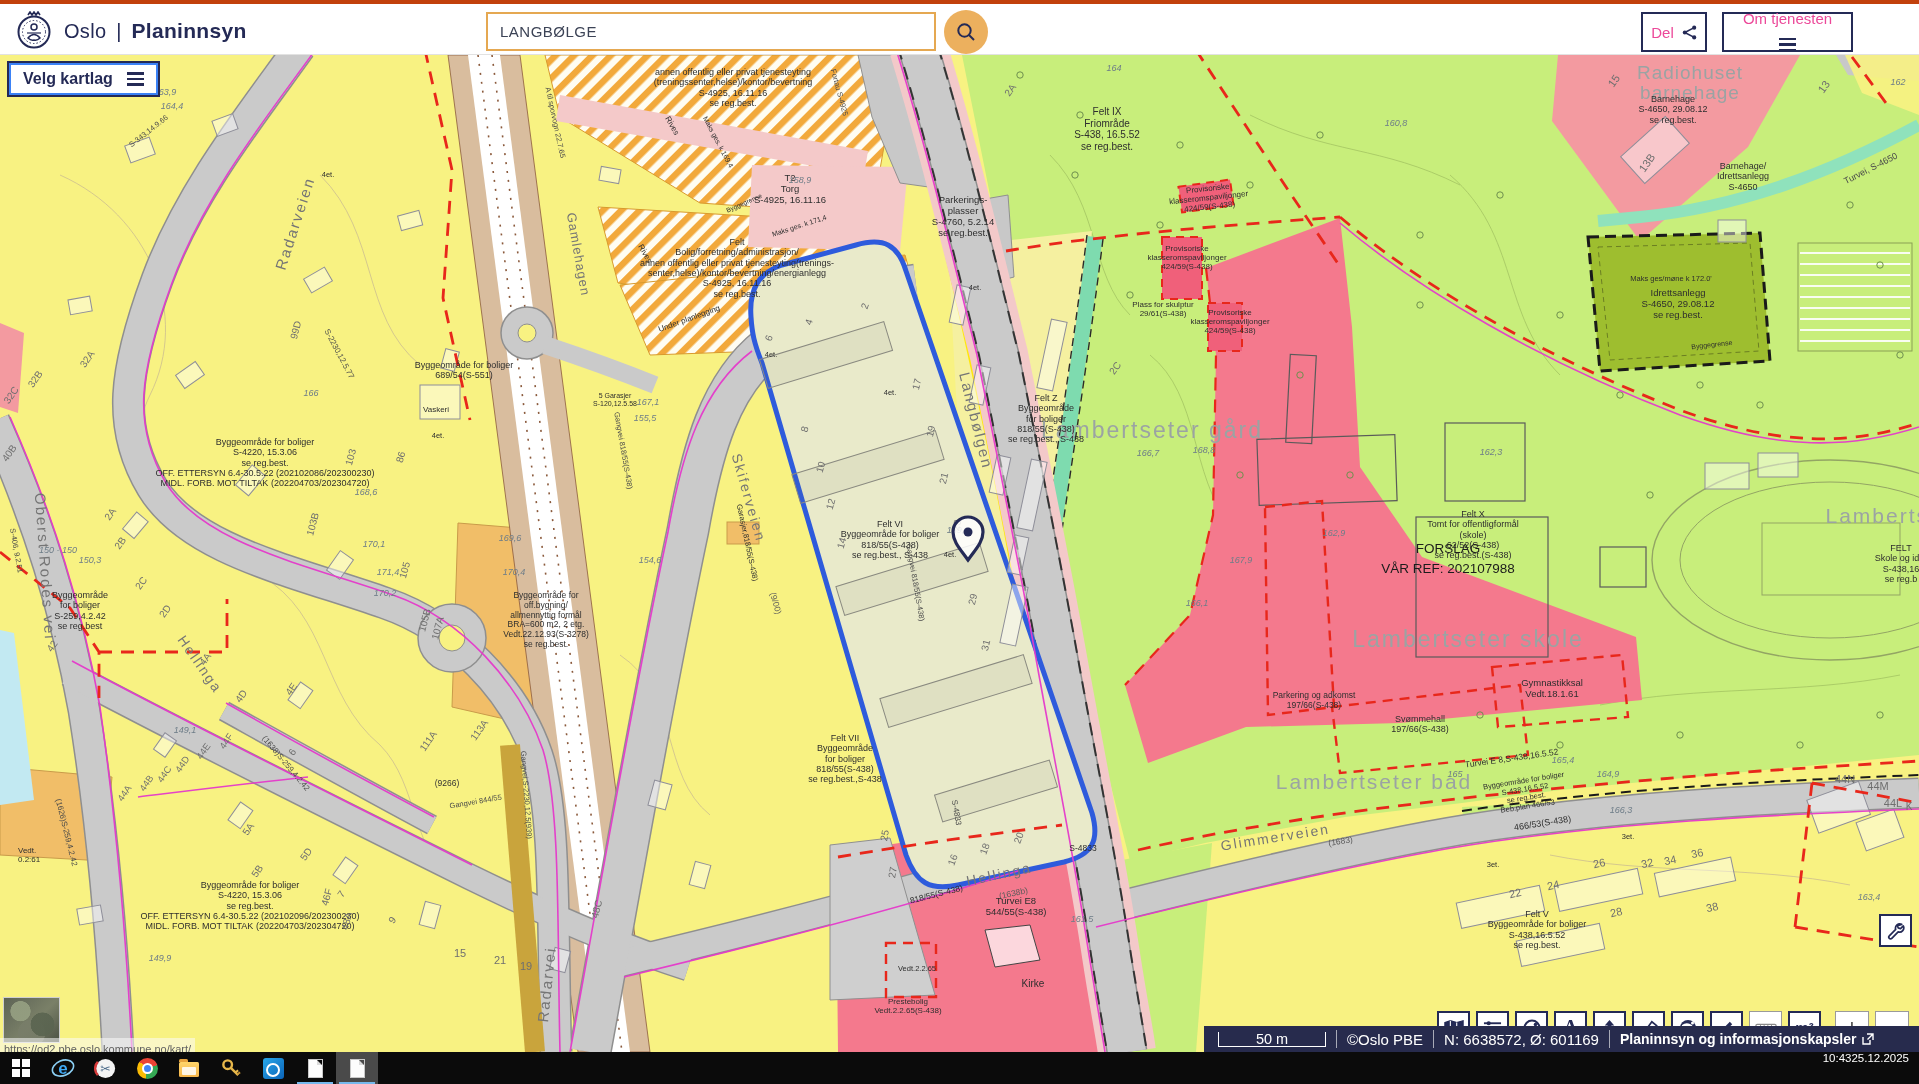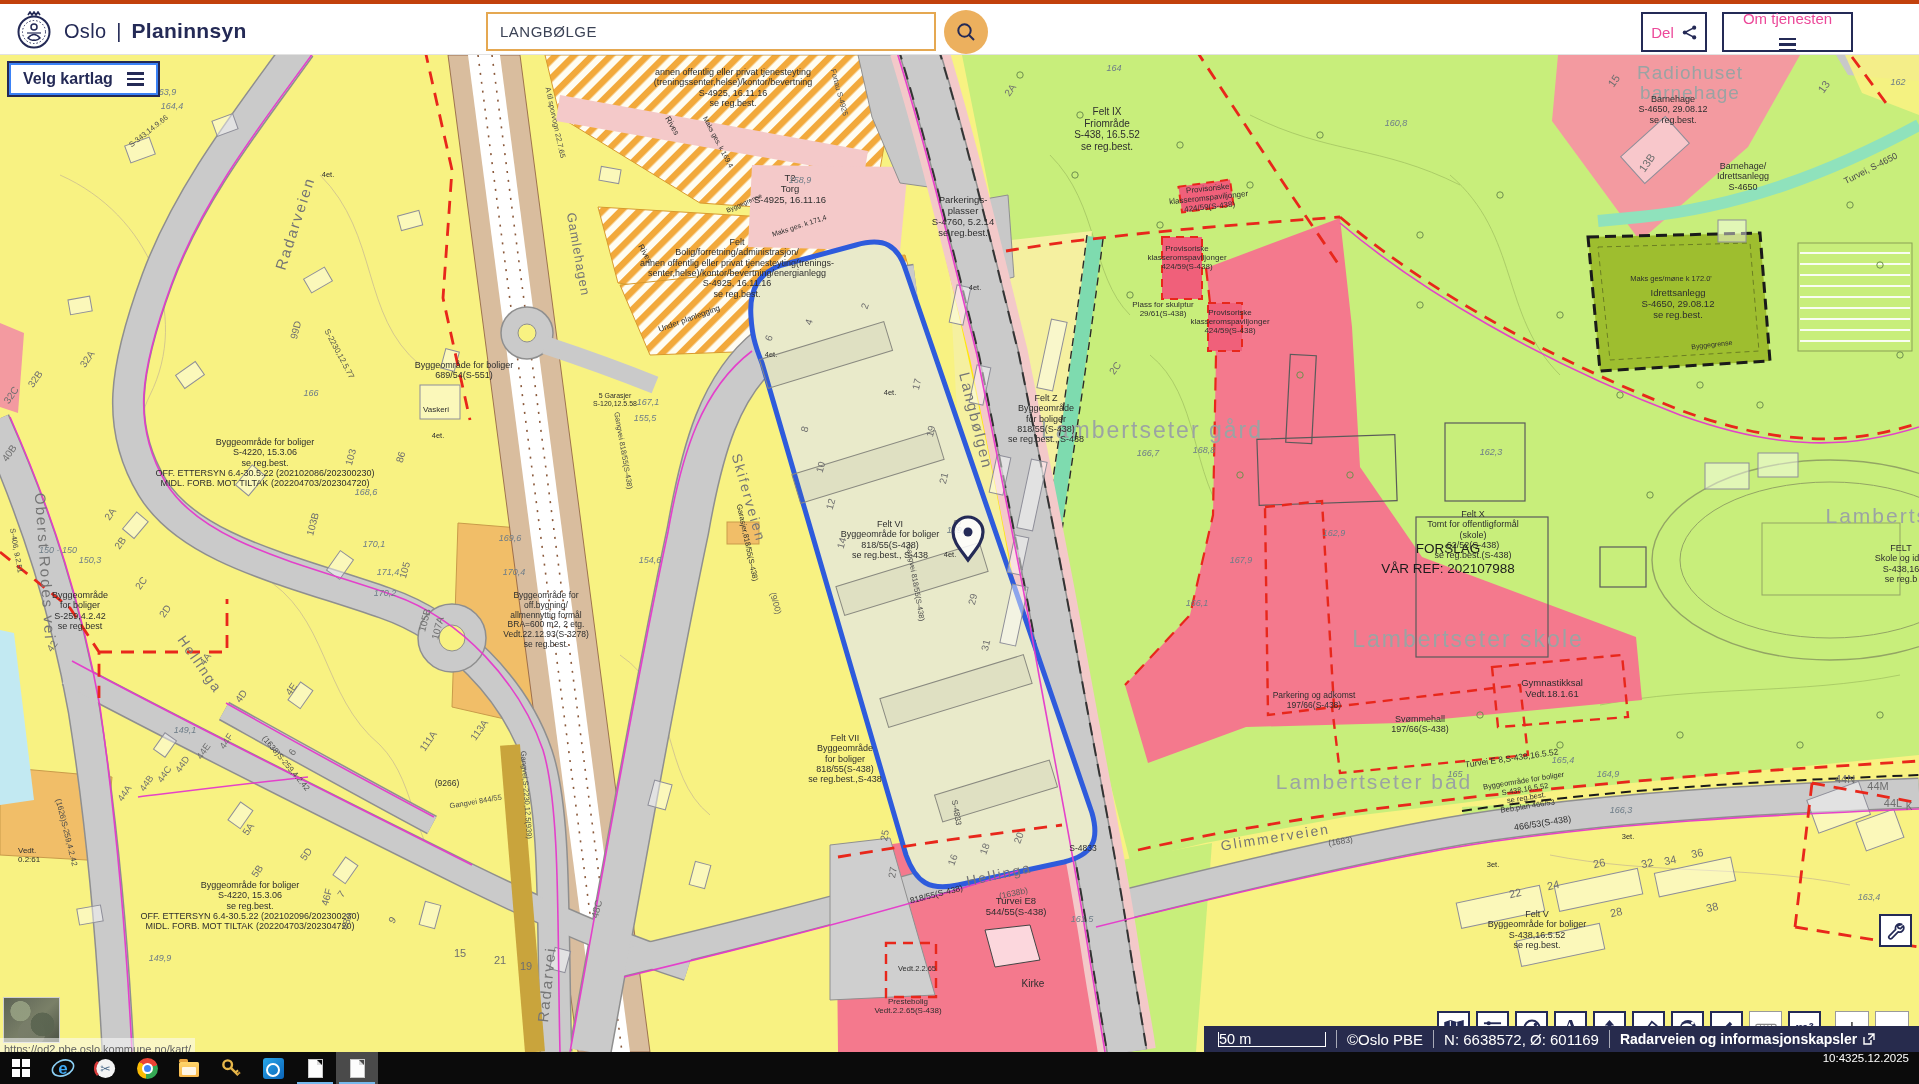--- a/index.html
+++ b/index.html
@@ -34,21 +34,21 @@
   #toolbar { position:absolute; right:10px; bottom:8px; display:flex; gap:6px; }
   .tb { width:33px; height:33px; background:#fff; border:2.5px solid #242A56; display:flex; align-items:center; justify-content:center; cursor:pointer; color:#242A56; font-family:"Liberation Sans",sans-serif; }
   .tb.lite { border:1.5px solid #9a9a9a; color:#555; }
   .tb.zoom { border:1.5px solid #9a9a9a; color:#444; font-size:22px; font-weight:400; width:34px; }
   .tb.gap { margin-left:8px; }
   .tb .aglyph { font-family:"Liberation Serif",serif; font-size:20px; font-weight:bold; }
   .tb .m2glyph { font-size:15px; font-weight:bold; }
 
   
   #statusbar { position:absolute; right:0; bottom:0; width:715px; height:26px; background:#272B4D; display:flex; align-items:center; color:#fff; font-size:15px; z-index:25; }
-  #scalebox { width:108px; height:15px; border-left:1.5px solid #fff; border-right:1.5px solid #fff; border-bottom:1.5px solid #fff; margin-left:14px; display:flex; align-items:flex-end; justify-content:flex-start; font-size:14.5px; line-height:13px; }
+  #scalebox { width:108px; height:15px; border-left:1.5px solid #fff; border-right:1.5px solid #fff; border-bottom:1.5px solid #fff; margin-left:14px; display:flex; align-items:flex-end; justify-content:center; font-size:14.5px; line-height:13px; }
   .sbar-sep { width:1px; height:18px; background:rgba(255,255,255,.6); margin:0 10px; }
   #privacy { font-weight:bold; font-size:14px; display:flex; align-items:center; gap:6px; cursor:pointer; }
 
   
   #thumb { position:absolute; left:3px; bottom:9px; width:57px; height:46px; border:1px solid #cfcfcf;
     background:
       radial-gradient(circle at 30% 30%, rgba(150,160,130,.9) 0 20%, transparent 21%),
       radial-gradient(circle at 70% 60%, rgba(90,100,80,.9) 0 25%, transparent 26%),
       radial-gradient(circle at 50% 80%, rgba(120,125,105,.9) 0 30%, transparent 31%),
       linear-gradient(135deg, #5d6355, #7a8068 55%, #4c5244); }
@@ -676,21 +676,21 @@
     <div id="statusbar">
       <div id="scalebox">
           <span>50 m</span>
         </div>
       <div class="sbar-sep"></div>
       <span>©Oslo PBE</span>
       <div class="sbar-sep"></div>
       <span>N: 6638572, Ø: 601169</span>
       <div class="sbar-sep"></div>
       <div id="privacy">
-        <span>Radarveien og informasjonskapsler</span>
+        <span>Planinnsyn og informasjonskapsler</span>
         <svg width="12" height="12" viewBox="0 0 12 12">
           <path d="M1,4 L1,11 L8,11 L8,7" fill="none" stroke="#fff" stroke-width="1.4"></path>
           <path d="M5,1 L11,1 L11,7 M11,1 L5.5,6.5" fill="none" stroke="#fff" stroke-width="1.4"></path>
         </svg>
       </div>
     </div>
 
     <div id="thumb"></div>
     <div id="url-overlay">https://od2.pbe.oslo.kommune.no/kart/</div>
   </div>

